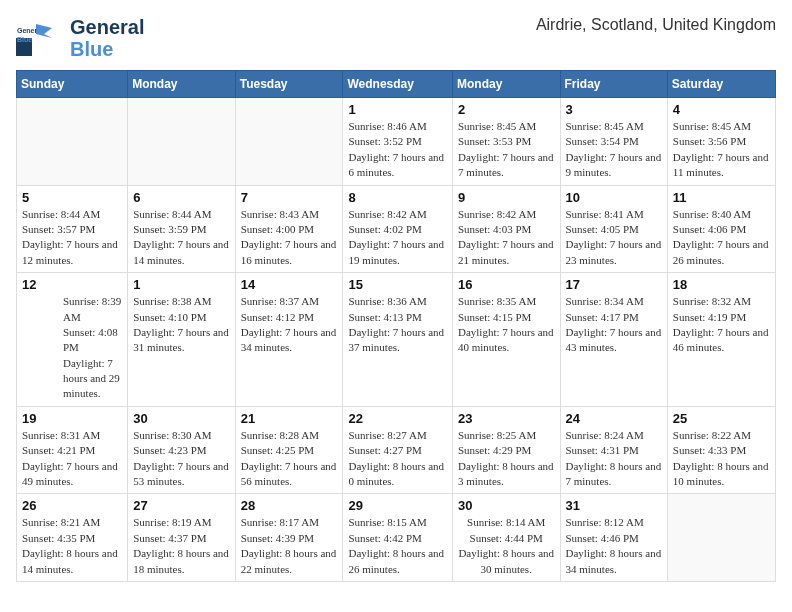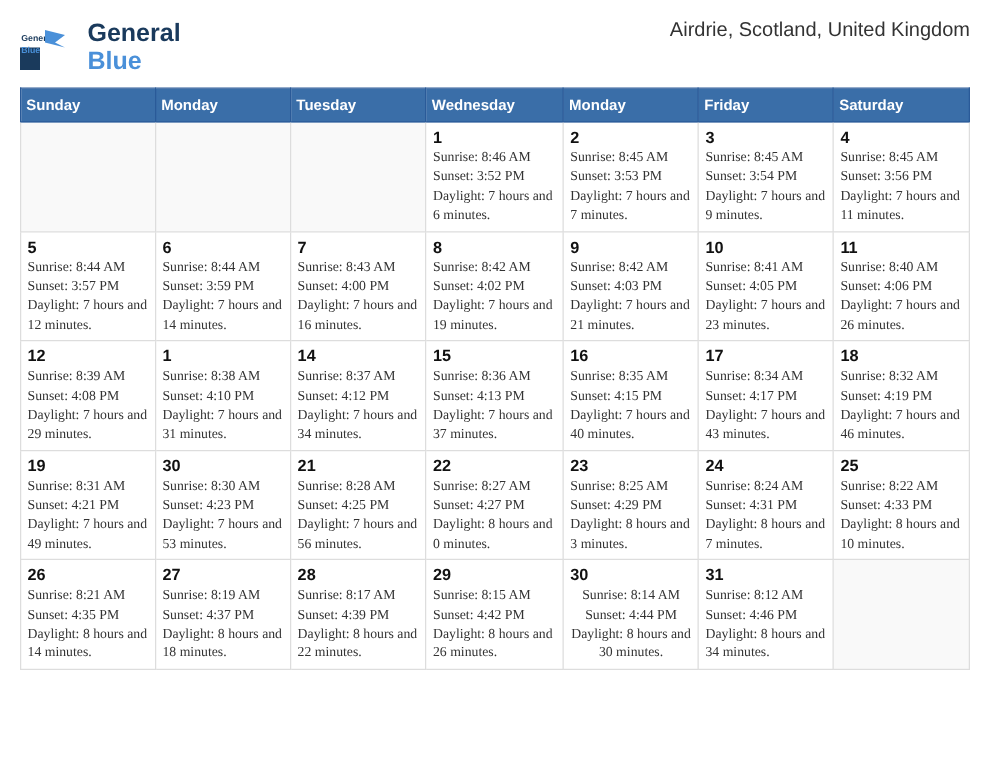--- a/index.html
+++ b/index.html
@@ -180,21 +180,21 @@
         <td>
           <div class="day-number">11</div>
           <div class="day-info" style="white-space: pre-line;">Sunrise: 8:40 AM
 Sunset: 4:06 PM
 Daylight: 7 hours and 26 minutes.</div>
         </td>
       </tr>
       <tr>
         <td>
           <div class="day-number">12</div>
-          <div class="day-info" style="white-space: pre-line;">Sunrise: 8:39 AM
+          <div class="day-info" style="white-space: pre-line; margin-left: 41px;">Sunrise: 8:39 AM
 Sunset: 4:08 PM
 Daylight: 7 hours and 29 minutes.</div>
         </td>
         <td>
           <div class="day-number">1</div>
           <div class="day-info" style="white-space: pre-line;">Sunrise: 8:38 AM
 Sunset: 4:10 PM
 Daylight: 7 hours and 31 minutes.</div>
         </td>
         <td>

